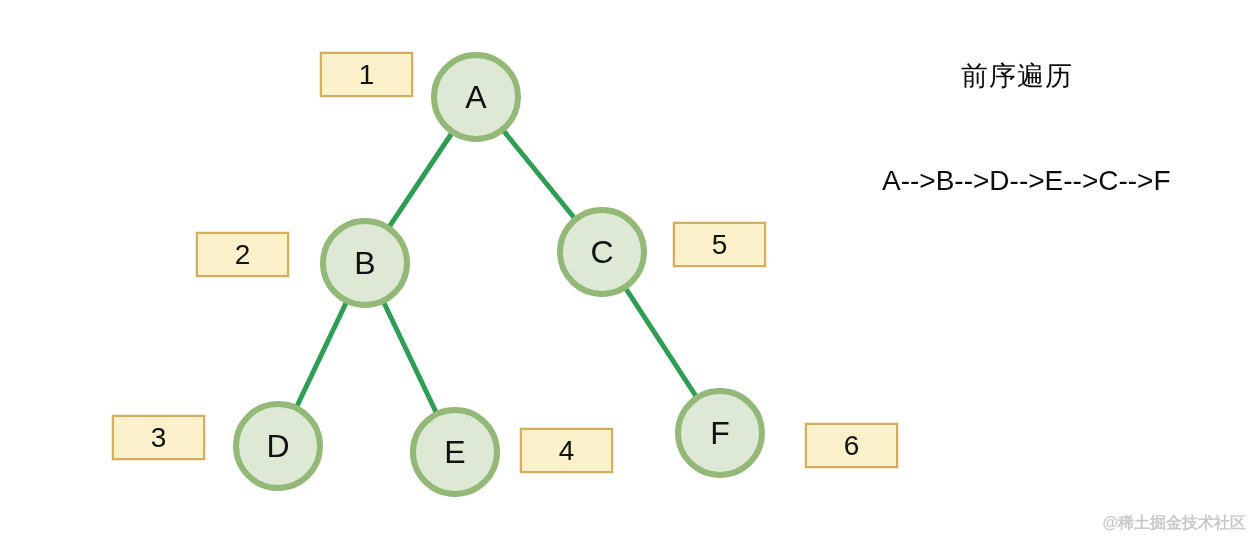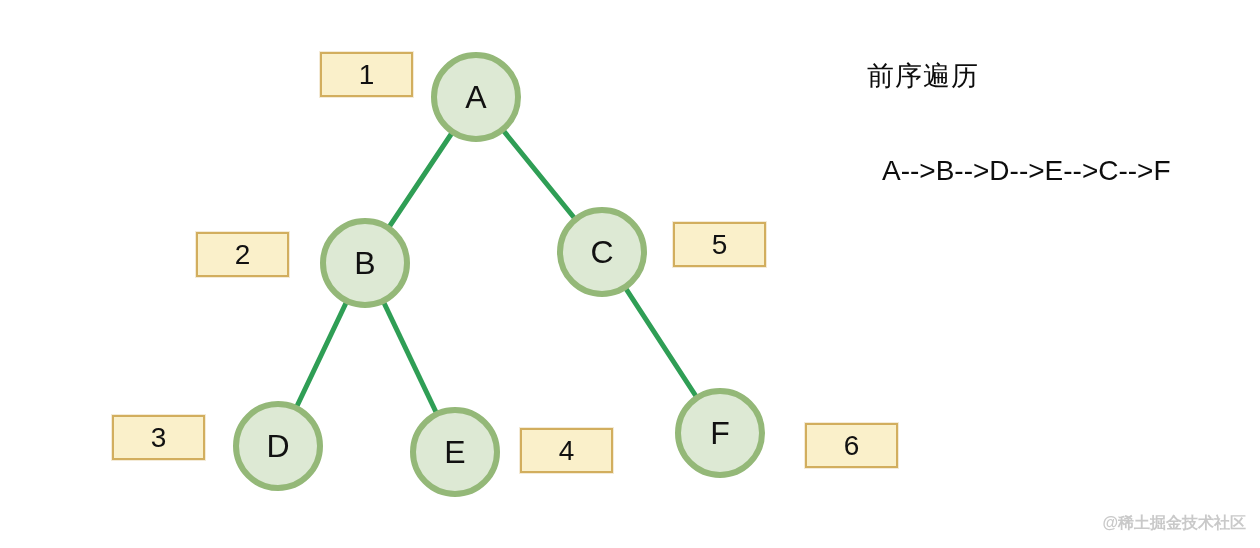--- a/index.html
+++ b/index.html
@@ -58,29 +58,29 @@
   .badge-2 { left: 196px; top: 232px; }
   .badge-3 { left: 112px; top: 415px; }
   .badge-4 { left: 520px; top: 428px; }
   .badge-5 { left: 673px; top: 222px; }
   .badge-6 { left: 805px; top: 423px; }
 
   .side-title {
     position: absolute;
     left: 867px; top: 58px;
     width: 300px;
-    text-align: left;
+    text-align: center;
     font-size: 27px;
     color: #0d0d0d;
     letter-spacing: 1px;
     white-space: nowrap;
   }
   .side-sequence {
     position: absolute;
-    left: 882px; top: 155px;
+    left: 882px; top: 165px;
     width: 300px;
     font-size: 28px;
     color: #0d0d0d;
     white-space: nowrap;
   }
   .watermark {
     position: absolute;
     right: 14px; bottom: 14px;
     font-size: 16px;
     color: #c9c9c9;

